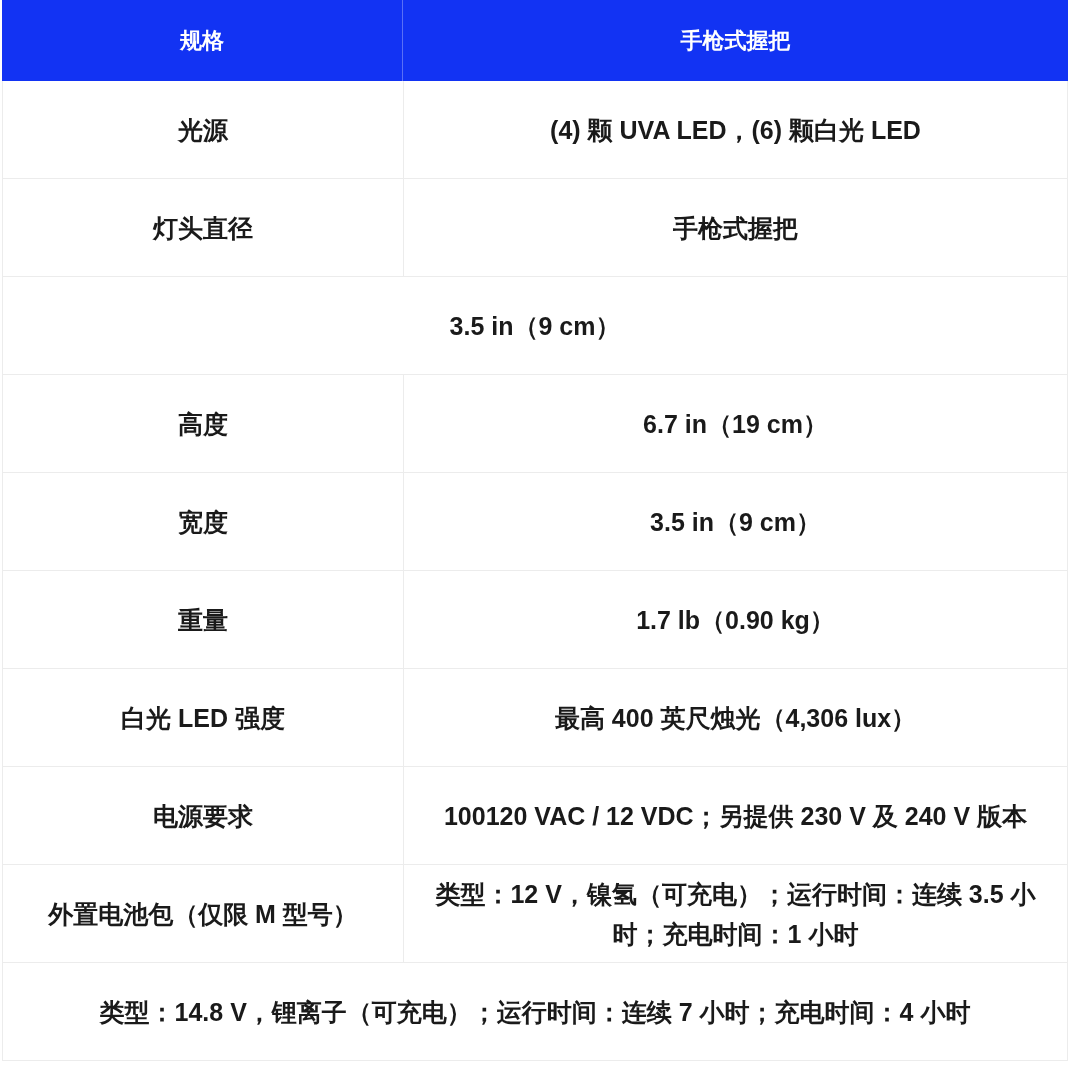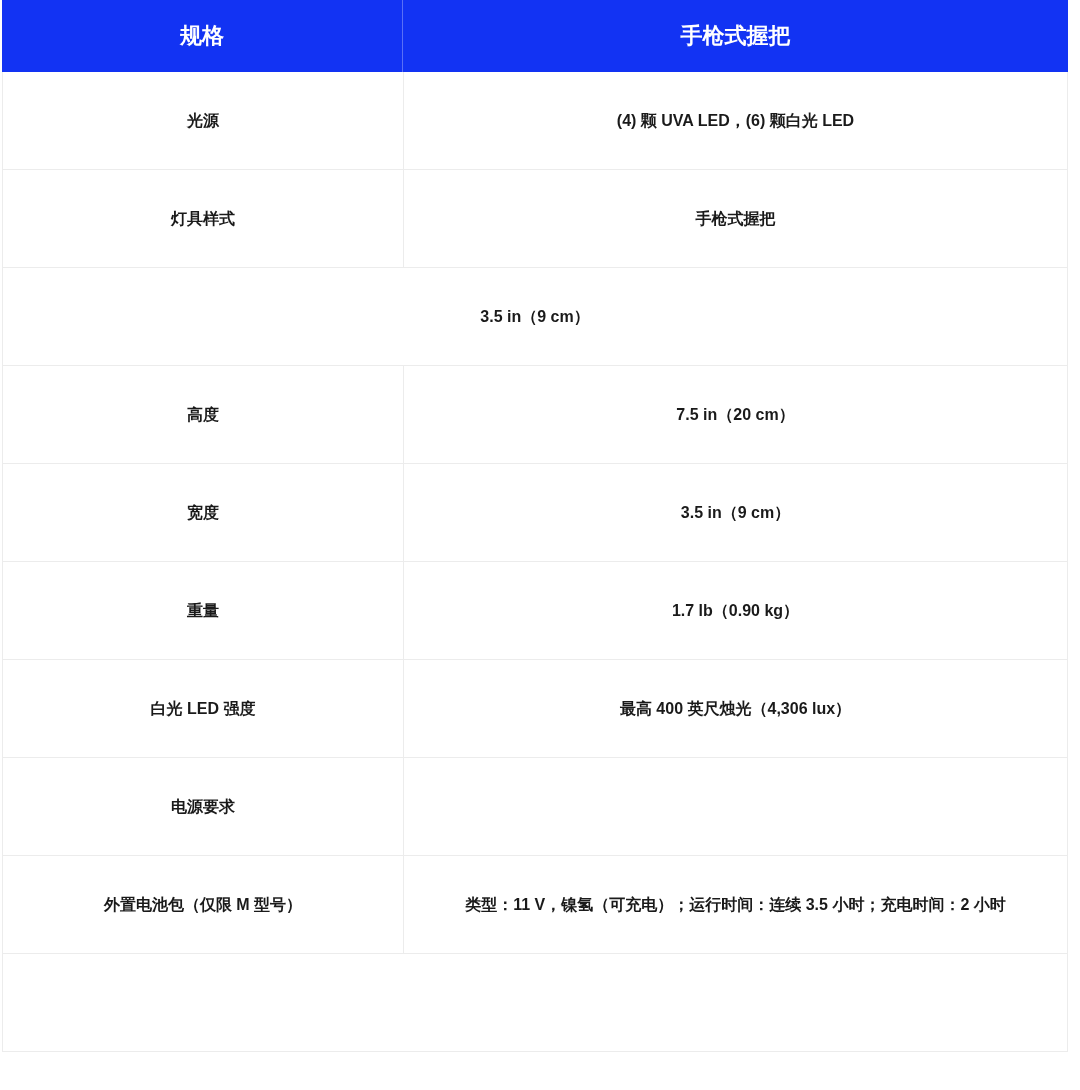--- a/index.html
+++ b/index.html
@@ -14,21 +14,21 @@
     width:1080px;height:1090px;
     background:#FFFFFF;
     font-family:"Liberation Sans","DejaVu Sans",sans-serif;
   }
   .spec-table{
     margin-left:2px;
     width:1066px;
   }
   .table-header{
     display:flex;
-    height:72px;
+    height:81px;
     background:var(--header-bg);
     color:var(--header-text);
     font-weight:700;
     font-size:22px;
   }
   .table-header .cell{
     display:flex;align-items:center;justify-content:center;
   }
   .table-header .spec{
     width:401px;
@@ -41,21 +41,21 @@
     border-left:1px solid var(--border);
     border-right:1px solid var(--border);
     background:var(--row-bg);
   }
   .row{
     display:flex;
     height:98px;
     border-bottom:1px solid var(--border);
     color:var(--body-text);
     font-weight:700;
-    font-size:16px;
+    font-size:25px;
   }
   .row .cell{
     display:flex;align-items:center;justify-content:center;
     text-align:center;
     line-height:1.6;
     padding:0 8px;
   }
   .row .spec{
     width:401px;
     border-right:1px solid var(--border);
@@ -81,39 +81,39 @@
     <div class="cell spec">
       <span>光源</span>
     </div>
     <div class="cell detail">
       <span>(4) 颗 UVA LED，(6) 颗白光 LED</span>
     </div>
   </div>
 
   <div class="row">
     <div class="cell spec">
-      <span>灯具样式</span>
+      <span>灯头直径</span>
     </div>
     <div class="cell detail">
       <span>手枪式握把</span>
     </div>
   </div>
 
   <div class="row">
     <div class="cell detail">
       <span>3.5 in（9 cm）</span>
     </div>
   </div>
 
   <div class="row">
     <div class="cell spec">
       <span>高度</span>
     </div>
     <div class="cell detail">
-      <span>7.5 in（20 cm）</span>
+      <span>6.7 in（19 cm）</span>
     </div>
   </div>
 
   <div class="row">
     <div class="cell spec">
       <span>宽度</span>
     </div>
     <div class="cell detail">
       <span>3.5 in（9 cm）</span>
     </div>
@@ -134,27 +134,33 @@
     </div>
     <div class="cell detail">
       <span>最高 400 英尺烛光（4,306 lux）</span>
     </div>
   </div>
 
   <div class="row">
     <div class="cell spec">
       <span>电源要求</span>
     </div>
+    <div class="cell detail">
+      <span>100120 VAC / 12 VDC；另提供 230 V 及 240 V 版本</span>
+    </div>
   </div>
 
   <div class="row">
     <div class="cell spec">
       <span>外置电池包（仅限 M 型号）</span>
     </div>
     <div class="cell detail">
-      <span>类型：11 V，镍氢（可充电）；运行时间：连续 3.5 小时；充电时间：2 小时</span>
+      <span>类型：12 V，镍氢（可充电）；运行时间：连续 3.5 小时；充电时间：1 小时</span>
     </div>
   </div>
 
   <div class="row">
+    <div class="cell detail">
+      <span>类型：14.8 V，锂离子（可充电）；运行时间：连续 7 小时；充电时间：4 小时</span>
+    </div>
   </div>
 </div>
 </div>
 
 </body></html>

